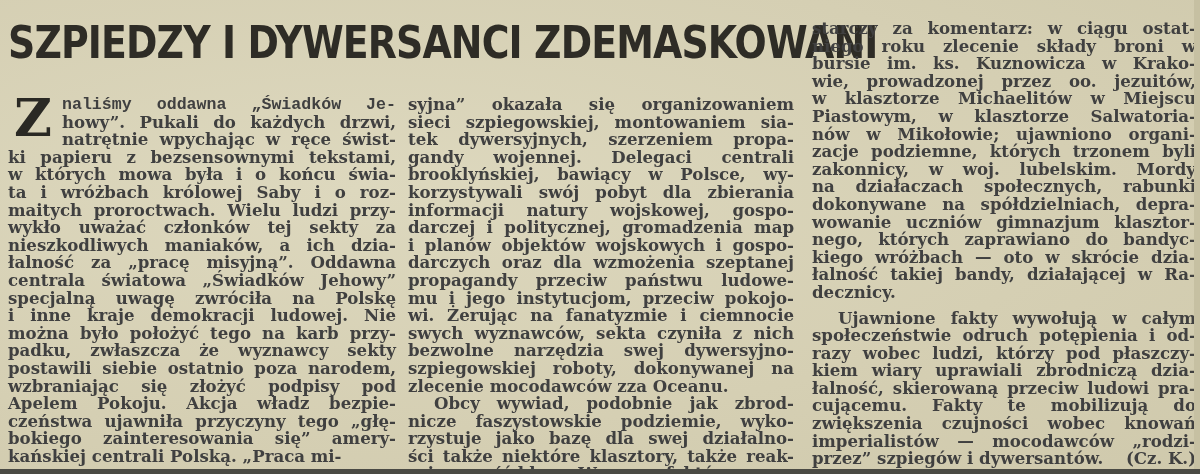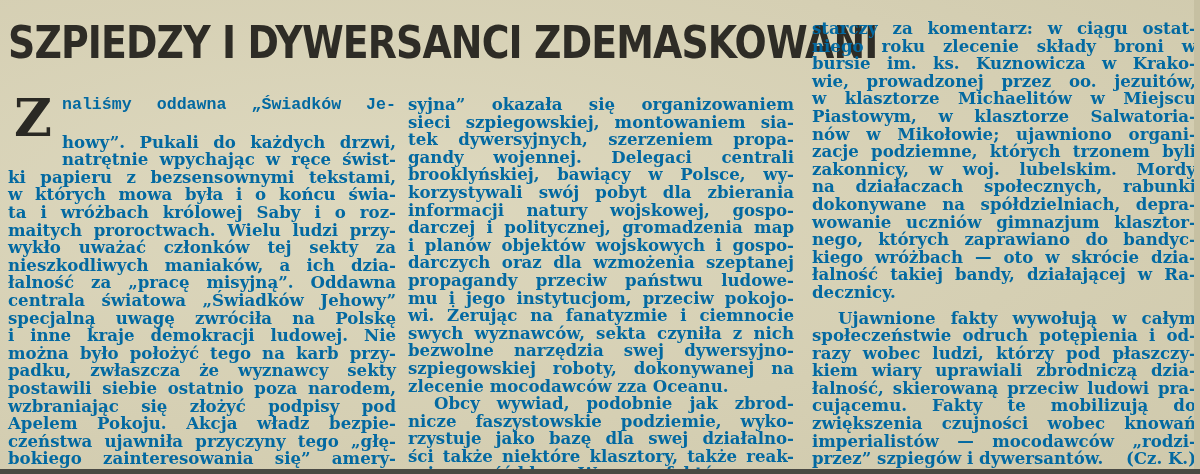--- a/index.html
+++ b/index.html
@@ -12,21 +12,21 @@
   }
   .headline {
     position:absolute; left:8px; top:14px; width:785px; height:58px;
     font-family:"DejaVu Sans", sans-serif; font-weight:bold;
     font-size:44px; line-height:58px; letter-spacing:-1px;
     color:#2e2c26; white-space:nowrap;
     transform: scaleX(0.86); transform-origin:left center;
   }
   .col {
     position:absolute; font-weight:bold; font-size:16.6px; line-height:17.6px;
-    text-align:justify; color:#0369a1;
+    text-align:justify; color:#404040;
   }
   .col .line { display:block; white-space:nowrap; text-align:justify; text-align-last:justify; height:17.6px; }
   .col .line.last { text-align-last:left; }
   .col .indent { padding-left:26px; }
   #col1 { left:8px; top:96px; width:388px; }
   #col2 { left:408px; top:96px; width:386px; }
   #col3 { left:812px; top:20px; width:384px; }
   .dropcap {
     position:absolute; left:14px; top:96px; font-size:52px; line-height:44px;
     font-family:"DejaVu Serif", serif; font-weight:bold; color:#2a2924;
@@ -39,21 +39,21 @@
   }
 </style>
 </head>
 <body>
 
 <div class="headline">SZPIEDZY I DYWERSANCI ZDEMASKOWANI</div>
 <div class="dropcap">Z</div>
 
 <div class="col" id="col1">
     <span class="line" style="padding-left: 54px; font-family: Liberation Mono, monospace;">naliśmy oddawna „Świadków Je-</span>
-    <span class="line" style="padding-left: 54px; margin-top: 20px;">howy”. Pukali do każdych drzwi,</span>
+    <span class="line" style="padding-left: 54px;">howy”. Pukali do każdych drzwi,</span>
     <span class="line" style="padding-left: 54px;">natrętnie wpychając w ręce świst-</span>
     <span class="line">ki papieru z bezsensownymi tekstami,</span>
     <span class="line">w których mowa była i o końcu świa-</span>
     <span class="line">ta i wróżbach królowej Saby i o roz-</span>
     <span class="line">maitych proroctwach. Wielu ludzi przy-</span>
     <span class="line">wykło uważać członków tej sekty za</span>
     <span class="line">nieszkodliwych maniaków, a ich dzia-</span>
     <span class="line">łalność za „pracę misyjną”. Oddawna</span>
     <span class="line">centrala światowa „Świadków Jehowy”</span>
     <span class="line">specjalną uwagę zwróciła na Polskę</span>

